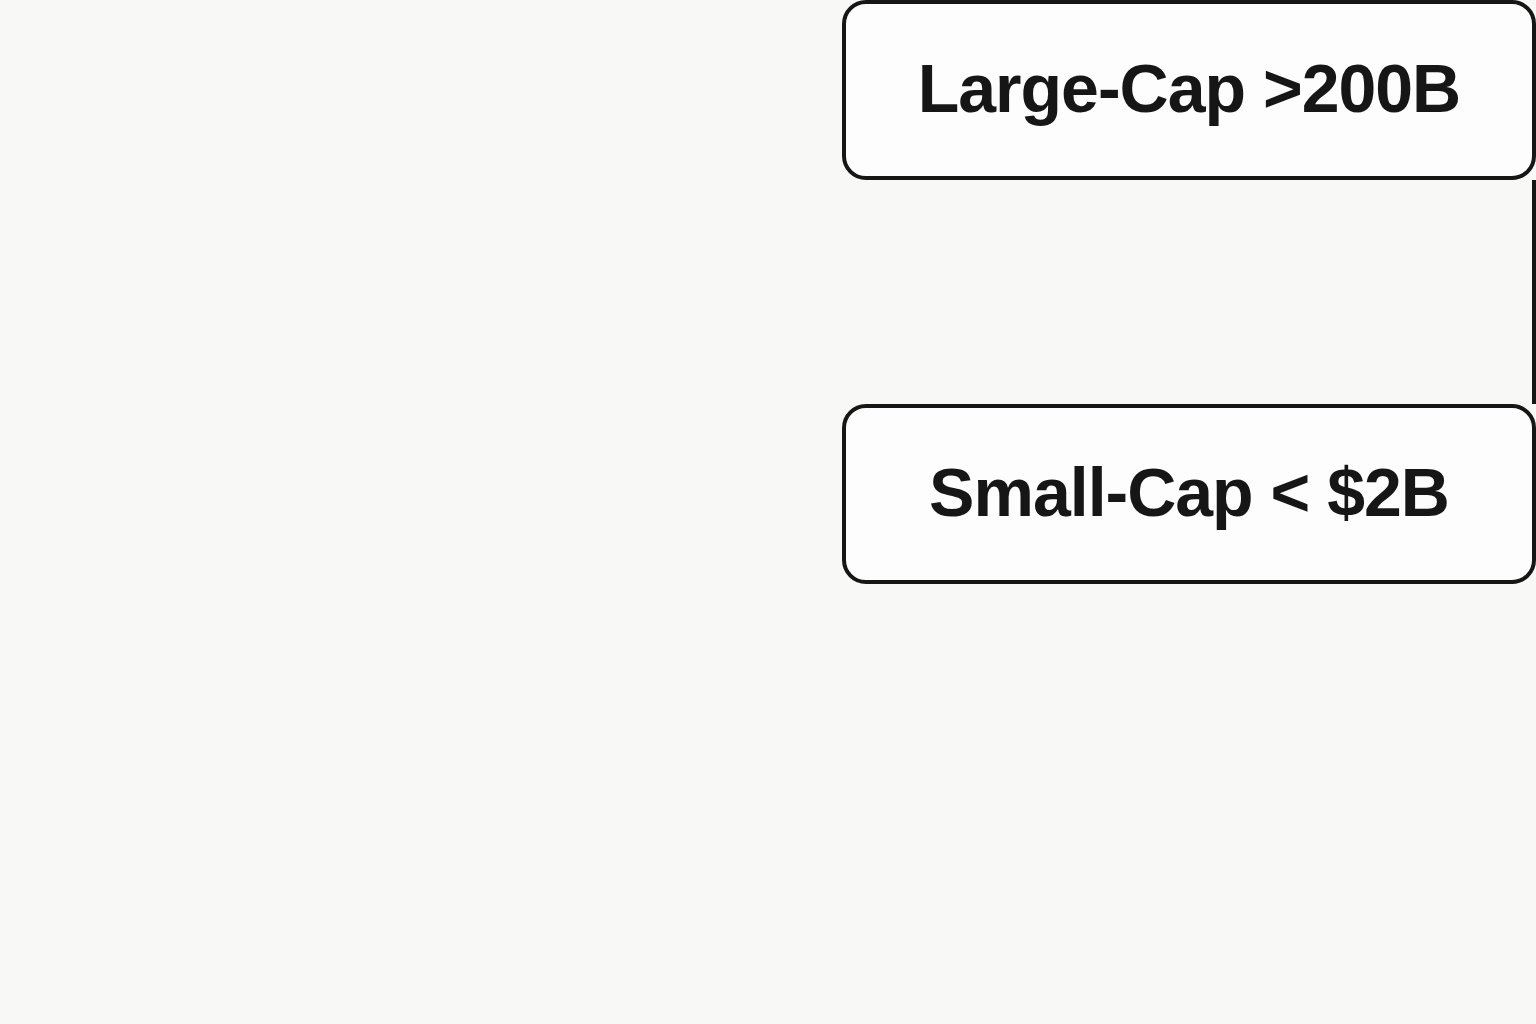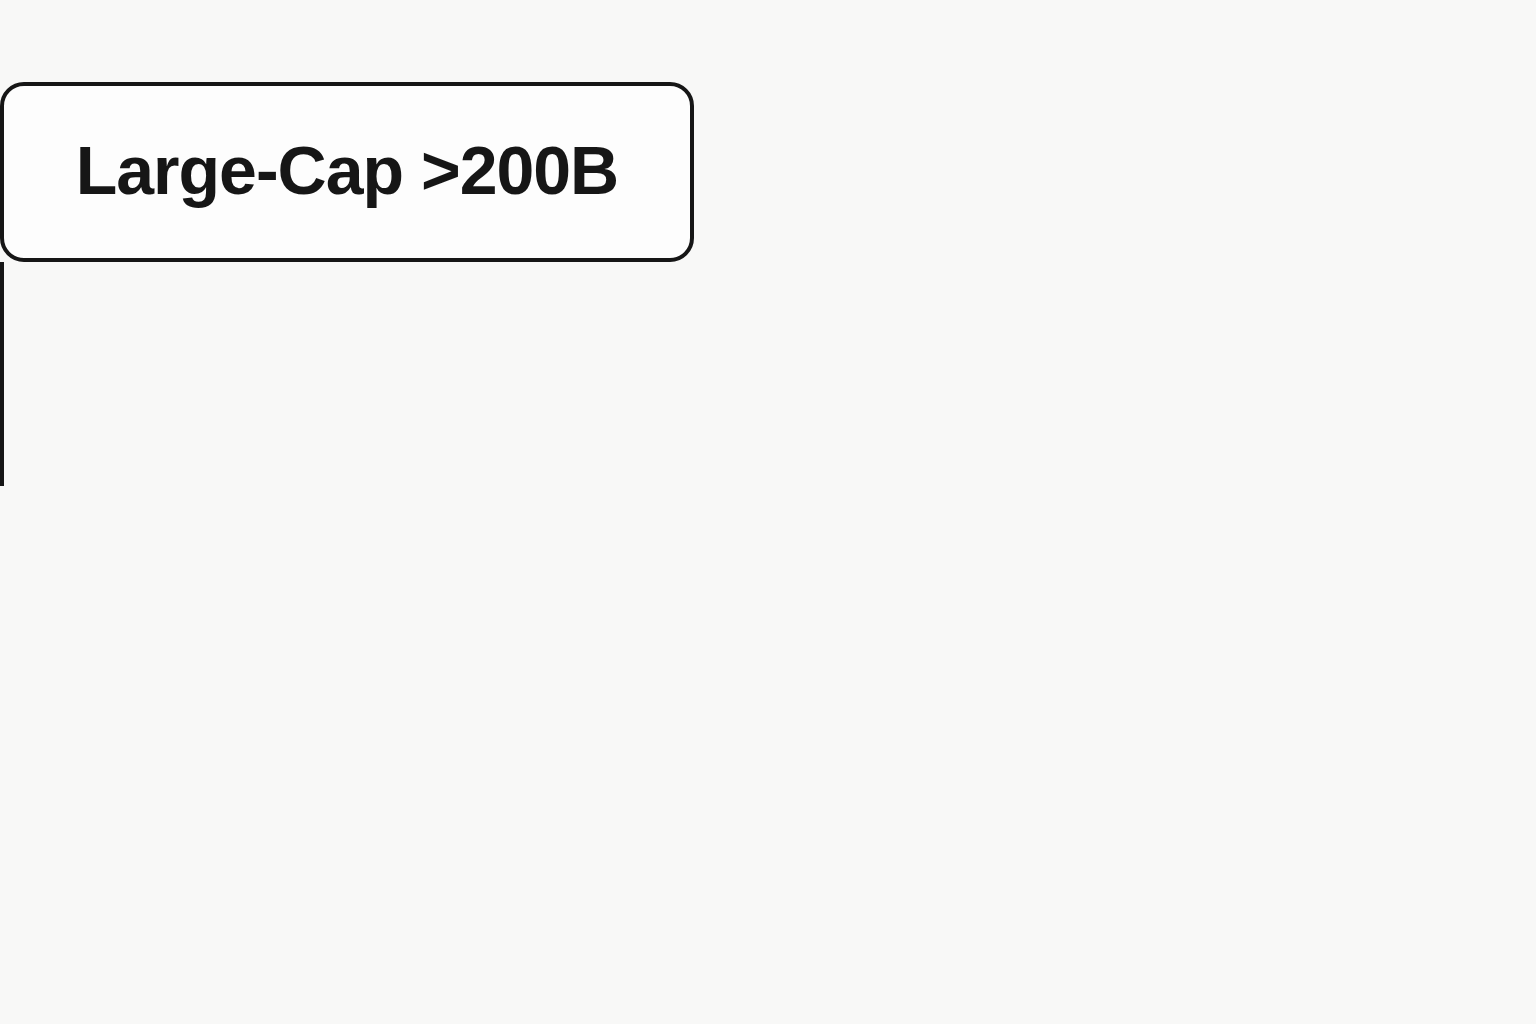--- a/index.html
+++ b/index.html
@@ -12,23 +12,22 @@
     background: var(--bg, #f8f8f7);
     font-family: "Liberation Sans", sans-serif;
     overflow: hidden;
   }
   .stage {
     position: relative;
     width: 1536px;
     height: 1024px;
     display: flex;
     flex-direction: column;
-    align-items: flex-start;
+    align-items: flex-end;
     box-sizing: border-box;
-    padding-top: 82px;
   }
   .node {
     width: 694px;
     height: 180px;
     box-sizing: border-box;
     background: var(--node-fill, #fdfdfd);
     border: 4px solid var(--stroke, #161616);
     border-radius: 24px;
     display: flex;
     align-items: center;
@@ -58,14 +57,17 @@
 
   <div class="node">
     <span class="node-label">Large-Cap &gt;200B</span>
   </div>
 
   <div class="connector"></div>
 
 
   <div class="connector"></div>
 
+  <div class="node">
+    <span class="node-label">Small-Cap &lt; $2B</span>
+  </div>
 
 </div>
 
 </body></html>

